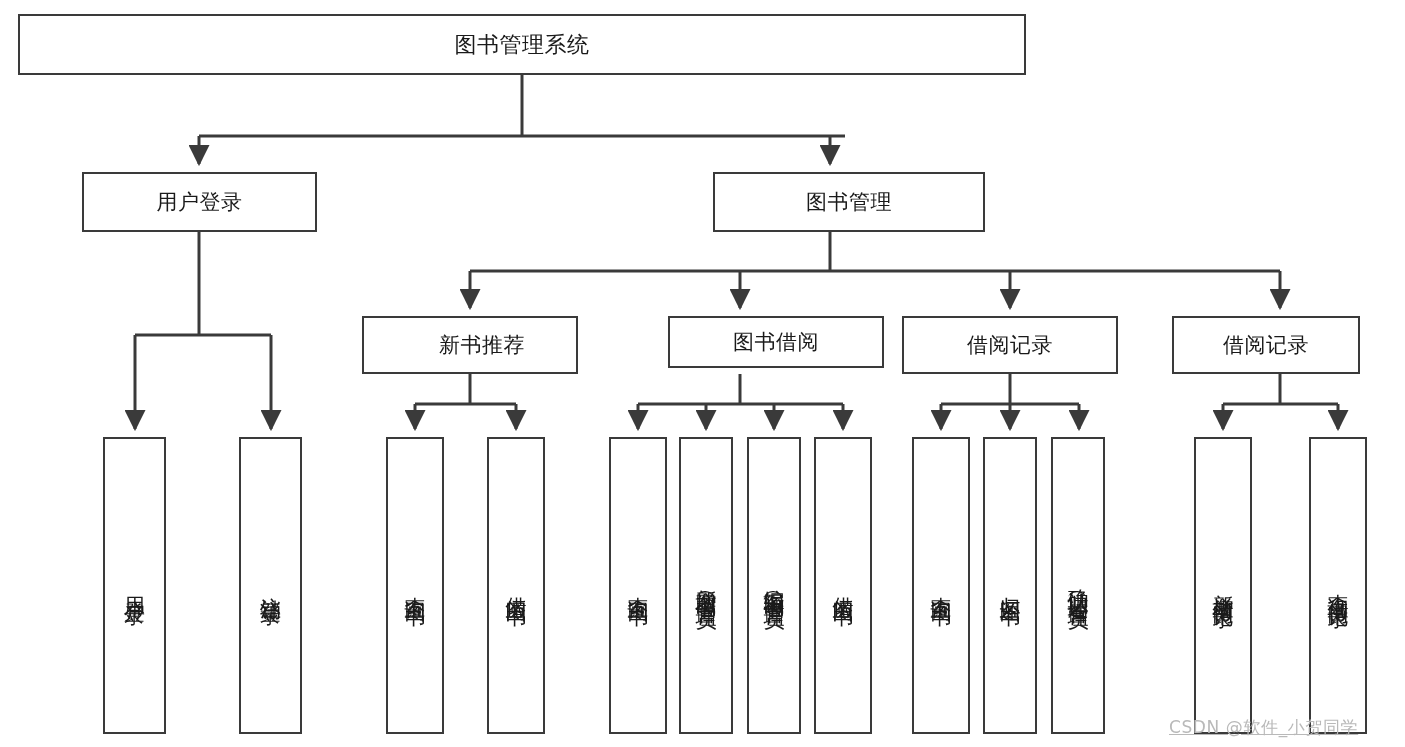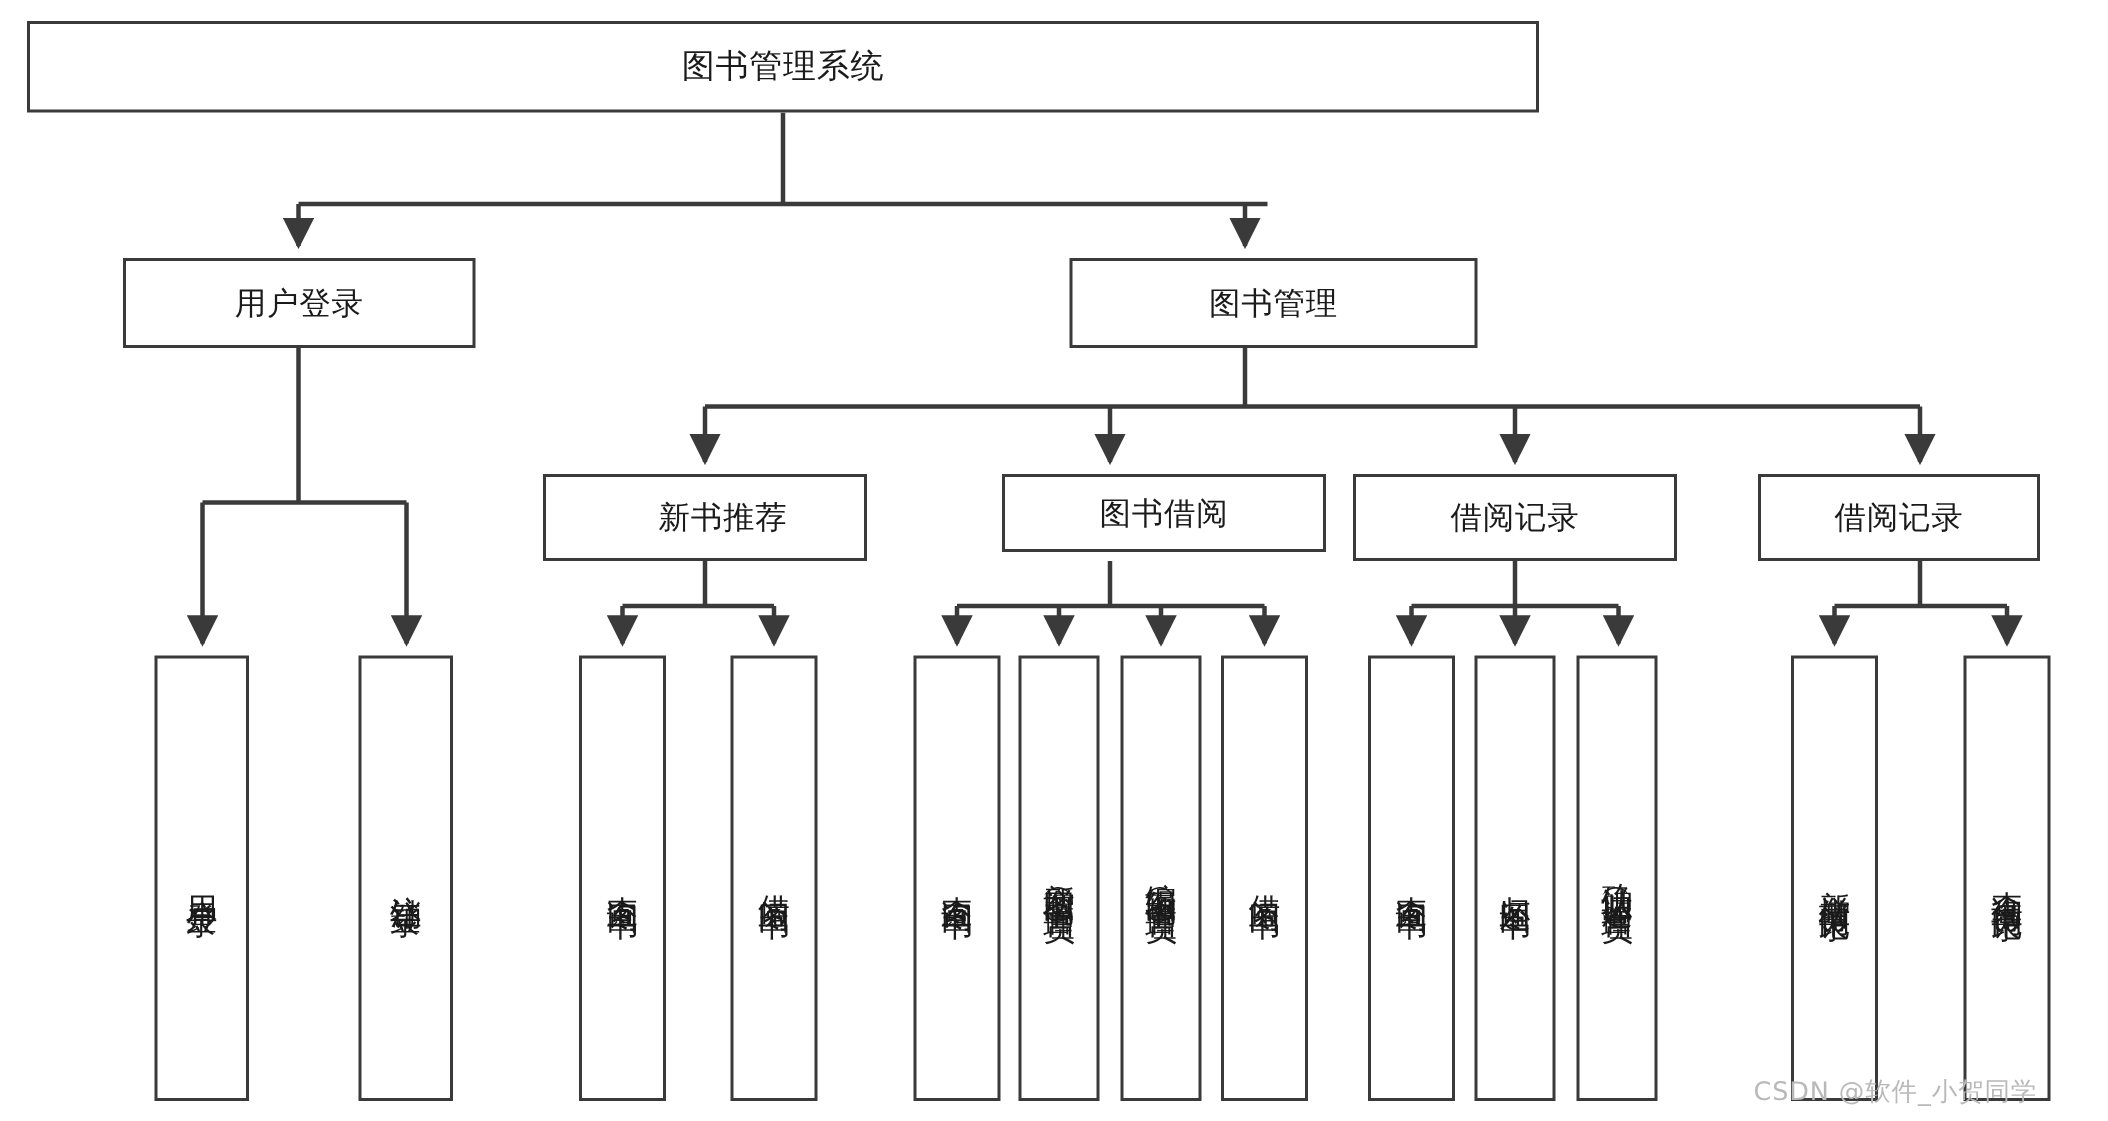--- a/index.html
+++ b/index.html
@@ -190,15 +190,15 @@
     <span class="node-label">确认归还（管理员）</span>
   </div>
 
   <div class="node vertical" style="left:1194px; top:437px; width:58px; height:297px;">
     <span class="node-label">新增借阅记录</span>
   </div>
   <div class="node vertical" style="left:1309px; top:437px; width:58px; height:297px;">
     <span class="node-label">查询借阅记录</span>
   </div>
 
-  <div class="watermark" style="left:1169px; top:716px;">CSDN @软件_小贺同学</div>
+  <div class="watermark" style="left:1169px; top:716px;text-decoration:underline;">CSDN @软件_小贺同学</div>
 
 </div>
 
 </body></html>

